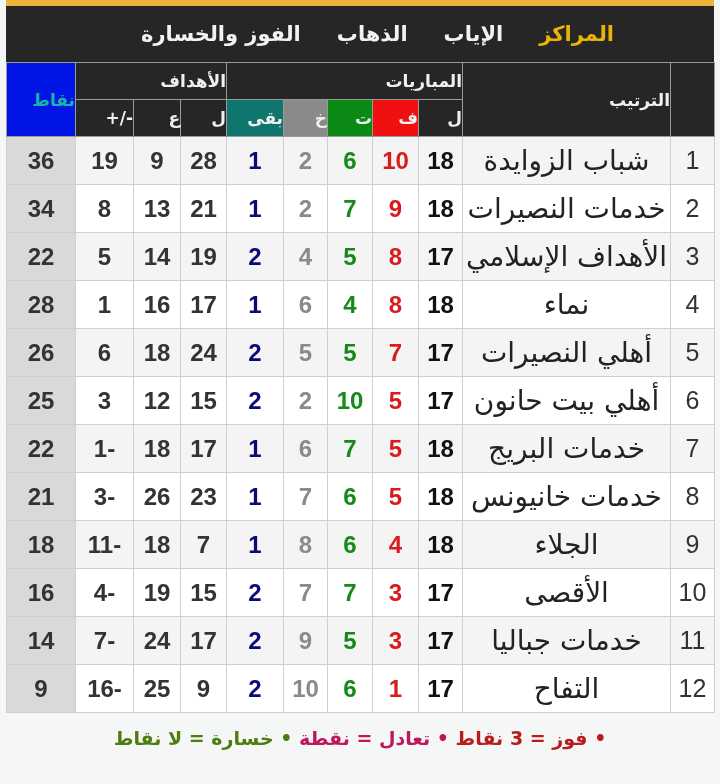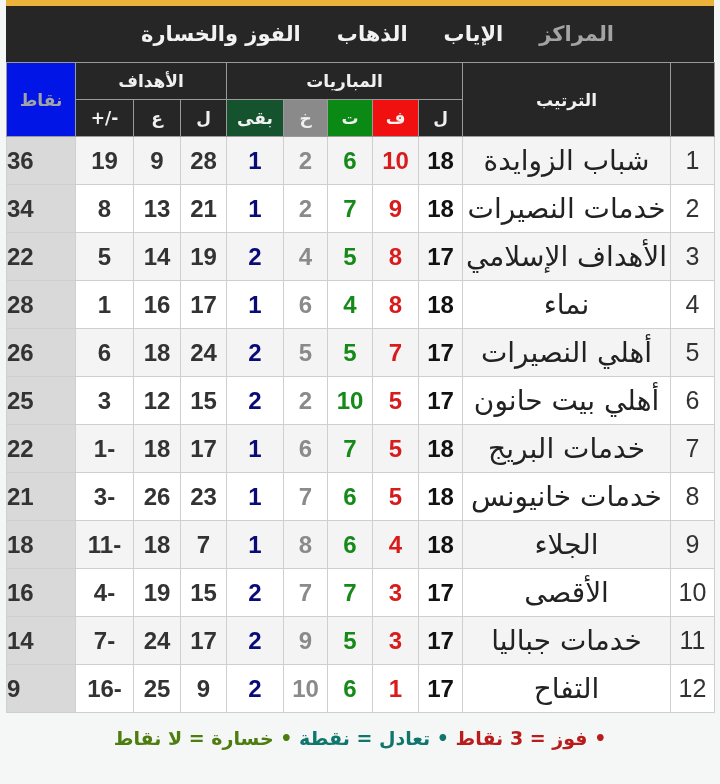--- a/index.html
+++ b/index.html
@@ -11,59 +11,59 @@
   .wrap { position:absolute; left:6px; top:0; width:708px; }
   .topbar { height:6px; background:#ecb33a; }
   .tabs {
     height:56px; background:#262626; direction:rtl;
     display:flex; align-items:center; padding-right:100px;
   }
   .tab {
     color:#f2f2f2; font-size:21px; font-weight:bold; margin-left:36px; cursor:pointer;
     white-space:nowrap;
   }
-  .tab.active { color:#a3a3a3; }
+  .tab.active { color:#eab308; }
   table {
     border-collapse:collapse; width:708px; table-layout:fixed; direction:ltr;
   }
   th {
     background:#262626; color:#f0f0f0; font-weight:bold; font-size:17px;
-    border:1px solid #9a9a9a; padding:0; text-align:center;
+    border:1px solid #9a9a9a; padding:0; text-align:right;
   }
   th.grp { height:36px; }
   th.sub { height:36px; font-size:17px; }
-  th.pts { background:#0015e6; color:#a3a3a3;margin-top:6px; }
-  th.rem { background:#14532d; }
+  th.pts { background:#0015e6; color:#14b8a6;margin-top:6px; }
+  th.rem { background:#0f766e; }
   th.loss { background:#8a8a8a; }
   th.draw { background:#0a8a14; }
   th.win { background:#f01010; }
   td {
     border:1px solid #cfcfcf; padding:0; text-align:center;
     font-family:"Liberation Sans", sans-serif; font-weight:bold;
     font-size:24px; color:#333; height:47px;
   }
   tr.odd td { background:#f4f4f4; }
   tr.even td { background:#ffffff; }
-  td.pts { background:#d9d9d9 !important; text-align:left; padding-right:0; }
+  td.pts { background:#d9d9d9 !important; text-align:center; padding-right:0; }
   td.rem { color:#0a0a78; }
   td.loss { color:#8a8a8a; }
   td.draw { color:#158a18; }
   td.win { color:#d81c1c; }
   td.played { color:#111; }
   td.team {
     font-family:"DejaVu Sans", sans-serif; font-weight:normal; font-size:28px; color:#222;
     direction:rtl;
   }
   td.rank { font-weight:normal; font-size:25px; color:#333; }
   .legend {
     direction:rtl; text-align:center; font-size:19px; font-weight:bold;
     margin-top:14px; width:708px; white-space:nowrap;
   }
   .legend .win { color:#b91c1c; }
-  .legend .draw { color:#0f766e; }
+  .legend .draw { color:#be185d; }
   .legend .loss { color:#4d7c0f; }
 </style>
 </head>
 <body>
 
 <div class="wrap">
   <div class="topbar"></div>
   <div class="tabs">
     <span class="tab active">المراكز</span>
     <span class="tab">الإياب</span>

